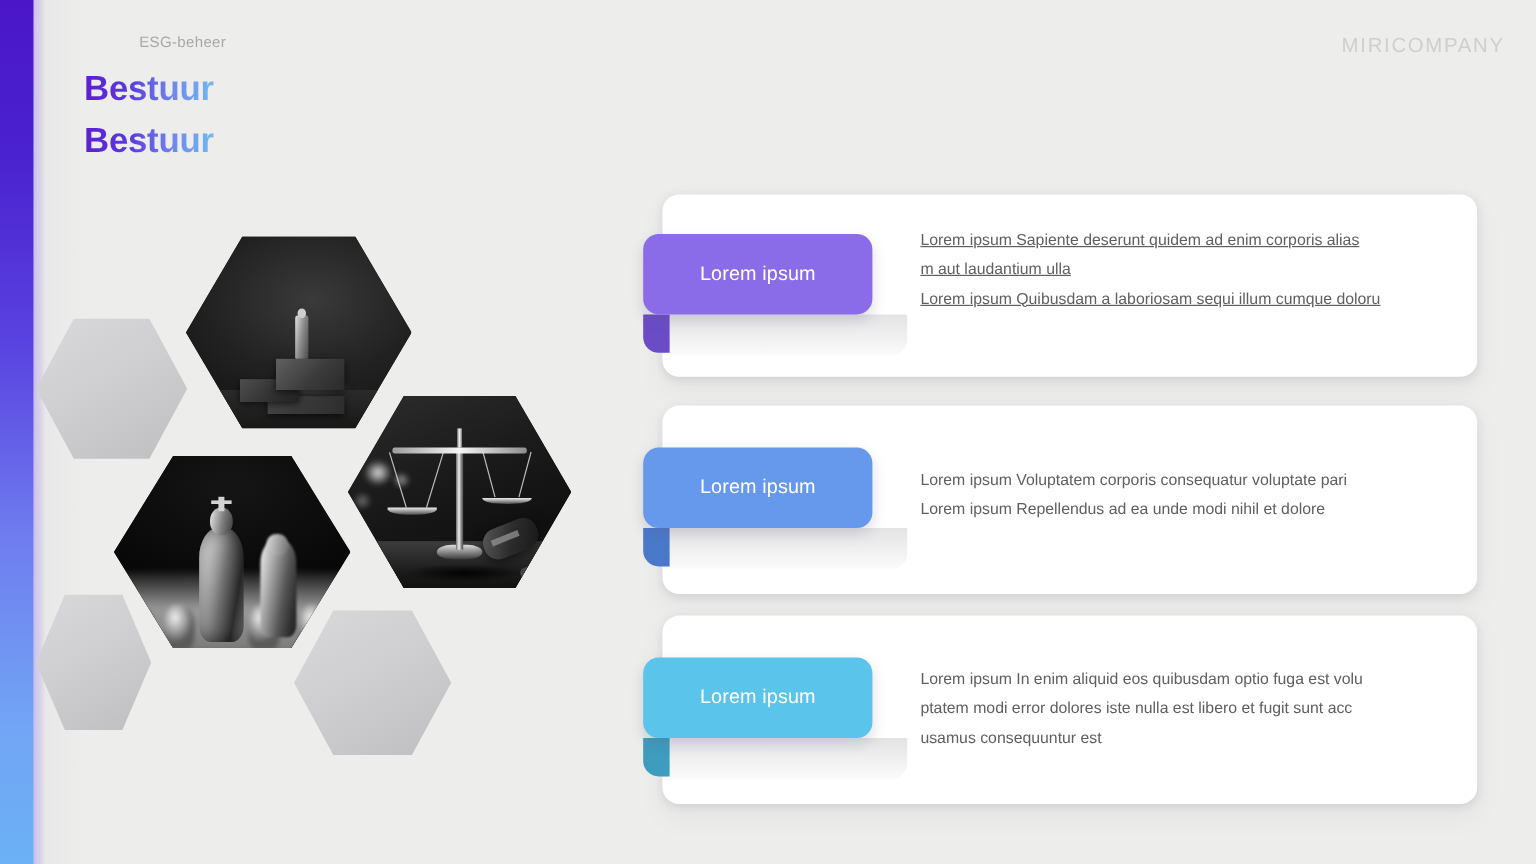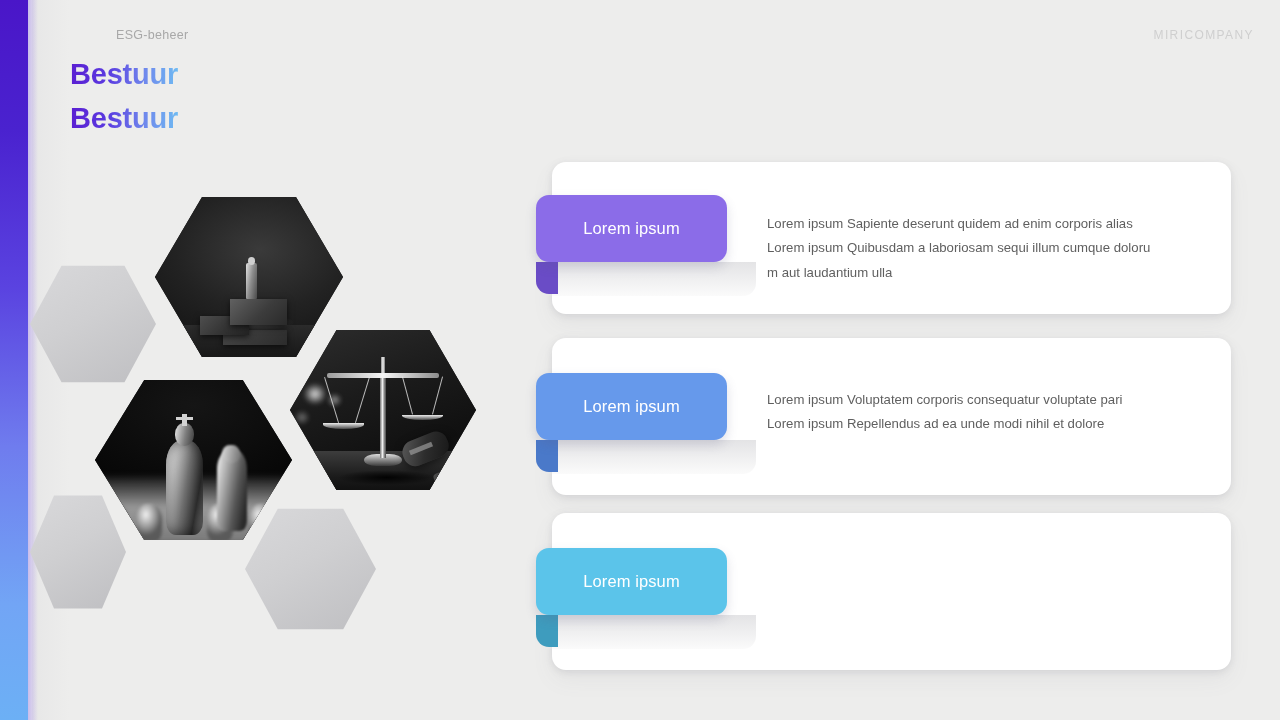--- a/index.html
+++ b/index.html
@@ -33,21 +33,21 @@
     background:linear-gradient(90deg,#e7e7e7 0%,#ededec 3%,#ededec 100%);
   }
 
   
   .eyebrow {
     position:absolute; left:72px; top:28px;
     font-size:12.5px; color:#a8a8a8; letter-spacing:.3px;margin-left:44px;
   }
   .brand {
     position:absolute; right:26px; top:28px;
-    font-size:12px; color:#cfcfcf; letter-spacing:1.4px;
+    font-size:17px; color:#cfcfcf; letter-spacing:1.4px;
   }
   .title {
     position:absolute; left:70px;
     font-size:29px; font-weight:bold; letter-spacing:-.2px;
     background:linear-gradient(90deg,#5b1fd2 0%,#5a3ae0 35%,#6f86ec 68%,#6fbaf2 100%);
     -webkit-background-clip:text; background-clip:text;
     -webkit-text-fill-color:transparent; color:transparent;
     white-space:nowrap;
   }
   .title-1 { top:58px; }
@@ -297,37 +297,42 @@
       </div>
     </div>
   </div>
 
   <div class="card" style="top:162px;height:152px;"></div>
   <div class="card-shadow-strip" style="top:262px;"></div>
   <div class="badge-fold" style="top:262px;background:#6a4cc6;"></div>
   <div class="badge" style="top:195px;background:#8b6ce8;">
     <span>Lorem ipsum</span>
   </div>
-  <div class="body-text" style="top:212px;width:420px;">
+  <div class="body-text" style="top:188px;width:420px;text-decoration:underline;">
     <div>Lorem ipsum Sapiente deserunt quidem ad enim corporis alias</div>
+    <div>m aut laudantium ulla</div>
     <div>Lorem ipsum Quibusdam a laboriosam sequi illum cumque doloru</div>
-    <div>m aut laudantium ulla</div>
   </div>
 
   <div class="card" style="top:338px;height:157px;"></div>
   <div class="card-shadow-strip" style="top:440px;"></div>
   <div class="badge-fold" style="top:440px;background:#4a79c9;"></div>
   <div class="badge" style="top:373px;background:#6699eb;">
     <span>Lorem ipsum</span>
   </div>
   <div class="body-text" style="top:388px;width:420px;">
     <div>Lorem ipsum Voluptatem corporis consequatur voluptate pari</div>
     <div>Lorem ipsum Repellendus ad ea unde modi nihil et dolore</div>
   </div>
 
   <div class="card" style="top:513px;height:157px;"></div>
   <div class="card-shadow-strip" style="top:615px;"></div>
   <div class="badge-fold" style="top:615px;background:#3e9cbe;"></div>
   <div class="badge" style="top:548px;background:#5bc4ea;">
     <span>Lorem ipsum</span>
   </div>
+  <div class="body-text" style="top:554px;width:410px;">
+    <div>Lorem ipsum In enim aliquid eos quibusdam optio fuga est volu</div>
+    <div>ptatem modi error dolores iste nulla est libero et fugit sunt acc</div>
+    <div>usamus consequuntur est</div>
+  </div>
 
 </div>
 
 </body></html>

